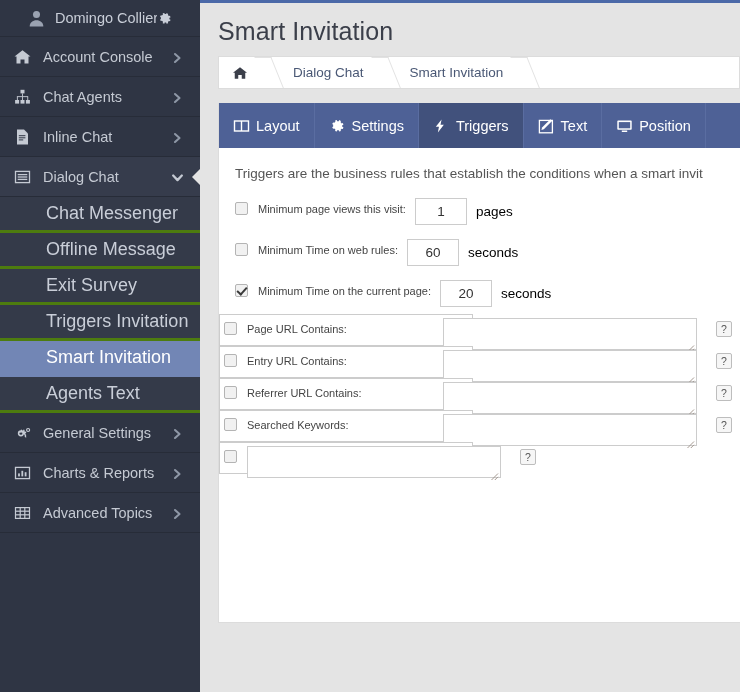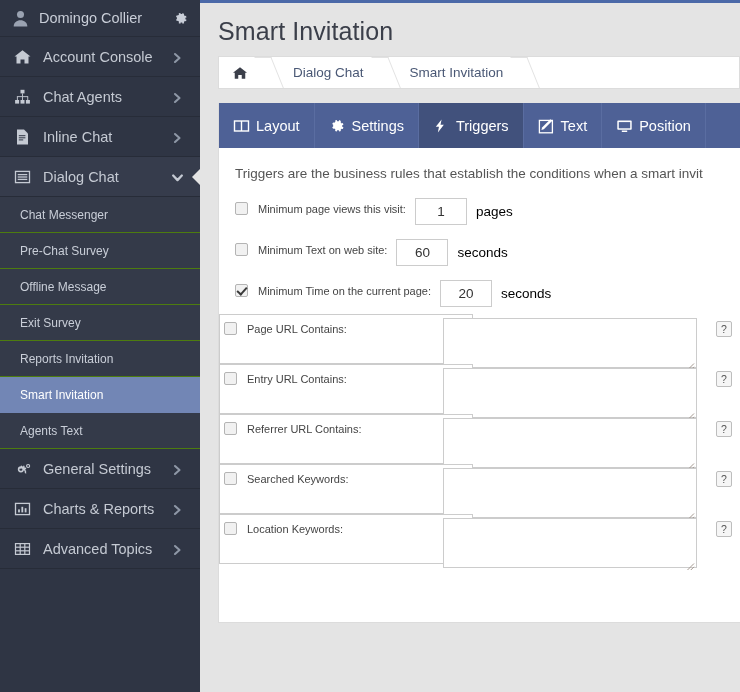--- a/index.html
+++ b/index.html
@@ -17,21 +17,21 @@
   
   .sidebar {
     width: 200px; min-width: 200px; height: 692px;
     background: #2f3544;
     overflow: hidden;
     position: relative;
   }
   .sb-user {
     height: 37px;
     display: flex; align-items: center;
-    padding: 0 12px;
+    padding: 0 28px;
     border-bottom: 1px solid #272c38;
     background: #2f3544;
   }
   .sb-user .av {
     width: 17px; height: 17px; margin-right: 10px;
     flex: 0 0 auto;
     color: #9aa2b1;
   }
   .sb-user .uname {
     color: #c9ced8; font-size: 14.5px; flex: 1;
@@ -62,25 +62,25 @@
     content: ""; position: absolute; right: -1px; top: 50%;
     transform: translateY(-50%);
     border-top: 9px solid transparent;
     border-bottom: 9px solid transparent;
     border-right: 9px solid #e4e4e4;
   }
 
   .sb-sub {
     height: 36px;
     display: flex; align-items: center;
-    padding-left: 20px;
+    padding-left: 46px;
     color: #c9ced8;
-    font-size: 12px;
+    font-size: 18px;
     background: #343a49;
-    border-bottom: 1px solid #4d7c0f;
+    border-bottom: 3px solid #4d7c0f;
     white-space: nowrap; overflow: hidden;
   }
   .sb-sub.active { background: #7286b5; color: #fff; border-bottom-color: #7286b5; }
 
   
   .content {
     flex: 1; height: 692px;
     background: #e4e4e4;
     border-top: 3px solid #4b69a8;
     position: relative;
@@ -197,21 +197,21 @@
     color: #333;
     text-align: center;
     padding: 0;
     margin-right: 9px;
     flex: 0 0 auto;
   }
   .unit { font-size: 13.5px; color: #000000; line-height: 27px; white-space: nowrap; }
 
   .row.ta .lab { width: 196px; min-width: 196px; margin-right: 0; }
   .ta {
-    width: 254px; height: 50px;
+    width: 254px; height: 32px;
     border: 1px solid #ccc;
     background: #fff;
     resize: none;
     font-family: "Liberation Sans", sans-serif;
     font-size: 13px;
     padding: 3px 4px;
     flex: 0 0 auto;
     position: relative;
   }
   .ta-wrap { position: relative; flex: 0 0 auto; }
@@ -327,24 +327,23 @@
         <span class="arw">
           <svg viewBox="0 0 12 12" width="13" height="13" fill="none" stroke="currentColor" stroke-width="2.1" stroke-linecap="round" stroke-linejoin="round">
               <polyline points="2,4.2 6,8.4 10,4.2"></polyline>
             </svg>
         </span>
       </div>
     </div>
 
     <div>
       <div class="sb-sub">Chat Messenger</div>
-      <div class="sb-sub">Pre-Chat Survey</div>
       <div class="sb-sub">Offline Message</div>
       <div class="sb-sub">Exit Survey</div>
-      <div class="sb-sub">Reports Invitation</div>
+      <div class="sb-sub">Triggers Invitation</div>
       <div class="sb-sub active">Smart Invitation</div>
       <div class="sb-sub">Agents Text</div>
     </div>
 
     <div>
       <div class="sb-item">
         <span class="ic">
           <svg viewBox="0 0 16 16" width="17" height="16" fill="currentColor">
               <path d="M6.4 5.2a3.1 3.1 0 1 0 0 6.2 3.1 3.1 0 0 0 0-6.2zm0 4.6a1.5 1.5 0 1 1 0-3 1.5 1.5 0 0 1 0 3zM11.6 9.5l-.9-.3.2-1 .9-.3-.4-1.3-.9.2-.6-.8.3-.9-1.2-.6-.4.9-1-.1-.4-.9-1.2.5.2.9-.8.6-.9-.3-.5 1.2 1.6.4a3.9 3.9 0 0 1 4.7 4.4l1.4.6zM13.6 2.9a2.1 2.1 0 1 0 0 4.2 2.1 2.1 0 0 0 0-4.2zm0 3a.9.9 0 1 1 0-1.8.9.9 0 0 1 0 1.8z"></path>
             </svg>
@@ -468,21 +467,21 @@
           <span class="cb"></span>
           <span class="lab">Minimum page views this visit:</span>
           <input class="num" type="text" value="1" style="">
           <span class="unit">pages</span>
           <span class="spacer"></span>
 
         </div>
 
         <div class="row inline">
           <span class="cb"></span>
-          <span class="lab">Minimum Text on web site:</span>
+          <span class="lab">Minimum Time on web rules:</span>
           <input class="num" type="text" value="60" style="">
           <span class="unit">seconds</span>
           <span class="spacer"></span>
 
         </div>
 
         <div class="row inline">
           <span class="cb checked"></span>
           <span class="lab">Minimum Time on the current page:</span>
           <input class="num" type="text" value="20" style="">
@@ -558,21 +557,20 @@
             </span>
           </span>
           <span class="spacer"></span>
           <span class="help-col">
             <span class="help">?</span>
           </span>
         </div>
 
         <div class="row ta">
           <span class="cb"></span>
-          <span class="lab">Location Keywords:</span>
           <span class="ta-wrap">
             <textarea class="ta" style=""></textarea>
             <span class="grip">
               <svg viewBox="0 0 10 10" width="10" height="10" stroke="currentColor" stroke-width="0.9">
                   <line x1="9" y1="2.5" x2="2.5" y2="9"></line>
                   <line x1="9" y1="5.8" x2="5.8" y2="9"></line>
                 </svg>
             </span>
           </span>
           <span class="spacer"></span>

